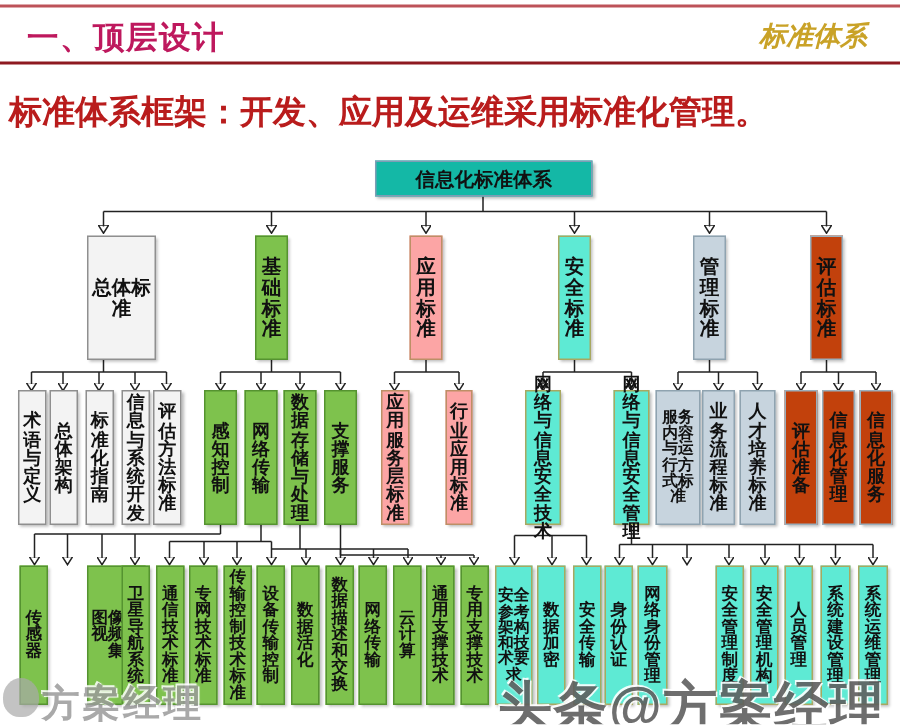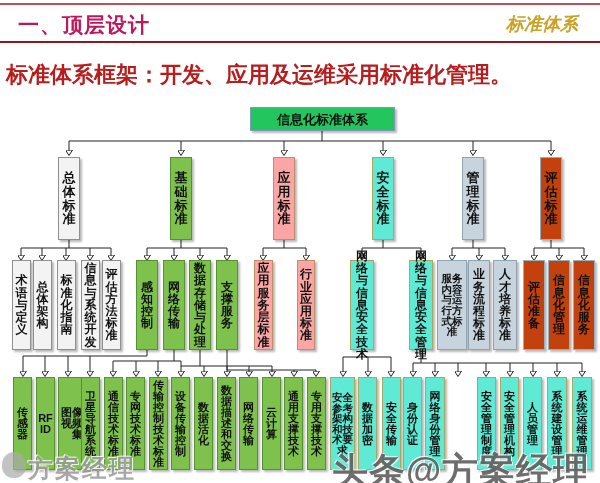--- a/index.html
+++ b/index.html
@@ -11,21 +11,21 @@
   .divider{position:absolute;top:41px;left:0;width:600px;height:2px;background:#8e1a20;}
   .subtitle{position:absolute;top:60px;left:6px;font-size:22px;font-weight:bold;color:#b91c1c;text-align:center;}
   .vbox{position:absolute;display:flex;align-items:center;justify-content:center;text-align:center;
         font-weight:bold;border:1px solid #909090;box-sizing:border-box;padding:1px;
         line-height:1.05;word-break:break-all;box-shadow:1.5px 1.5px 2px rgba(0,0,0,.28);}
   .root{top:107px;height:24px;font-size:13px;line-height:1;}
   .l1{top:157px;height:83px;font-size:13px;}
   .l2{top:260px;height:90px;font-size:12px;line-height:1.02;}
   .l3{top:377px;height:93px;font-size:11px;line-height:1.0;}
   .sm{font-size:10.5px;}
-  .c-blue{background:#22c55e;border-color:#7e9db5;text-align:center;}
+  .c-blue{background:#14b8a6;border-color:#7e9db5;text-align:center;}
   .c-white{background:#f3f3f3;border-color:#8f8f8f;}
   .c-green{background:#7ec24d;border-color:#559330;}
   .c-peach{background:#fca5a5;border-color:#bd8f66;}
   .c-yellow{background:#5eead4;border-color:#a8a860;}
   .c-bgray{background:#c7d4de;border-color:#8fa3b0;}
   .c-pblue{background:#c2410c;border-color:#9aafbc;}
   svg.conn{position:absolute;top:0;left:0;pointer-events:none;}
   svg.conn path{stroke:#222;stroke-width:1;fill:none;}
   .wm{position:absolute;font-weight:bold;pointer-events:none;}
   .wmL{top:452px;left:28px;font-size:25px;color:#9a9a9a;opacity:.85;letter-spacing:2px;
@@ -111,21 +111,21 @@
       <path d="M458,363 V372" marker-end="url(#arw)"></path>
     <path d="M486,363 V372" marker-end="url(#arw)"></path>
       <path d="M510,363 V372" marker-end="url(#arw)"></path>
     <path d="M533,363 V372" marker-end="url(#arw)"></path>
       <path d="M557,363 V372" marker-end="url(#arw)"></path>
     <path d="M582,363 V372" marker-end="url(#arw)"></path>
   </svg>
 
   <div class="vbox root c-blue" style="left:250px;width:145px">信息化标准体系</div>
 
-  <div class="vbox l1 c-white" style="left:58px;width:22px">总体标准</div>
+  <div class="vbox l1 c-white" style="left:58px;width:46px">总体标准</div>
   <div class="vbox l1 c-green" style="left:170px;width:22px">基础标准</div>
   <div class="vbox l1 c-peach" style="left:273px;width:22px">应用标准</div>
   <div class="vbox l1 c-yellow" style="left:372px;width:22px">安全标准</div>
   <div class="vbox l1 c-bgray" style="left:462px;width:22px">管理标准</div>
   <div class="vbox l1 c-pblue" style="left:540px;width:22px">评估标准</div>
 
   <div class="vbox l2 c-white" style="left:12px;width:19px">术语与定义</div>
   <div class="vbox l2 c-white" style="left:33px;width:19px">总体架构</div>
   <div class="vbox l2 c-white" style="left:57px;width:19px">标准化指南</div>
   <div class="vbox l2 c-white" style="left:81px;width:19px">信息与系统开发</div>
@@ -139,21 +139,20 @@
   <div class="vbox l2 c-yellow" style="left:350px;width:24px">网络与信息安全技术</div>
   <div class="vbox l2 c-yellow" style="left:409px;width:24px">网络与信息安全管理</div>
   <div class="vbox l2 c-bgray sm" style="left:437px;width:30px">服务内容与运行方式标准</div>
   <div class="vbox l2 c-bgray" style="left:468px;width:22px">业务流程标准</div>
   <div class="vbox l2 c-bgray" style="left:493px;width:24px">人才培养标准</div>
   <div class="vbox l2 c-pblue" style="left:523px;width:22px">评估准备</div>
   <div class="vbox l2 c-pblue" style="left:548px;width:22px">信息化管理</div>
   <div class="vbox l2 c-pblue" style="left:573px;width:22px">信息化服务</div>
 
   <div class="vbox l3 c-green" style="left:13px;width:19px">传感器</div>
-  <div class="vbox l3 c-green" style="left:36px;width:19px">RFID</div>
   <div class="vbox l3 c-green" style="left:58px;width:39px">图像和视频采集</div>
   <div class="vbox l3 c-green" style="left:81px;width:19px">卫星导航系统</div>
   <div class="vbox l3 c-green" style="left:104px;width:19px">通信技术标准</div>
   <div class="vbox l3 c-green" style="left:126px;width:19px">专网技术标准</div>
   <div class="vbox l3 c-green" style="left:149px;width:19px">传输控制技术标准</div>
   <div class="vbox l3 c-green" style="left:171px;width:19px">设备传输控制</div>
   <div class="vbox l3 c-green" style="left:194px;width:19px">数据活化</div>
   <div class="vbox l3 c-green" style="left:217px;width:19px">数据描述和交换</div>
   <div class="vbox l3 c-green" style="left:239px;width:19px">网络传输</div>
   <div class="vbox l3 c-green" style="left:262px;width:19px">云计算</div>

